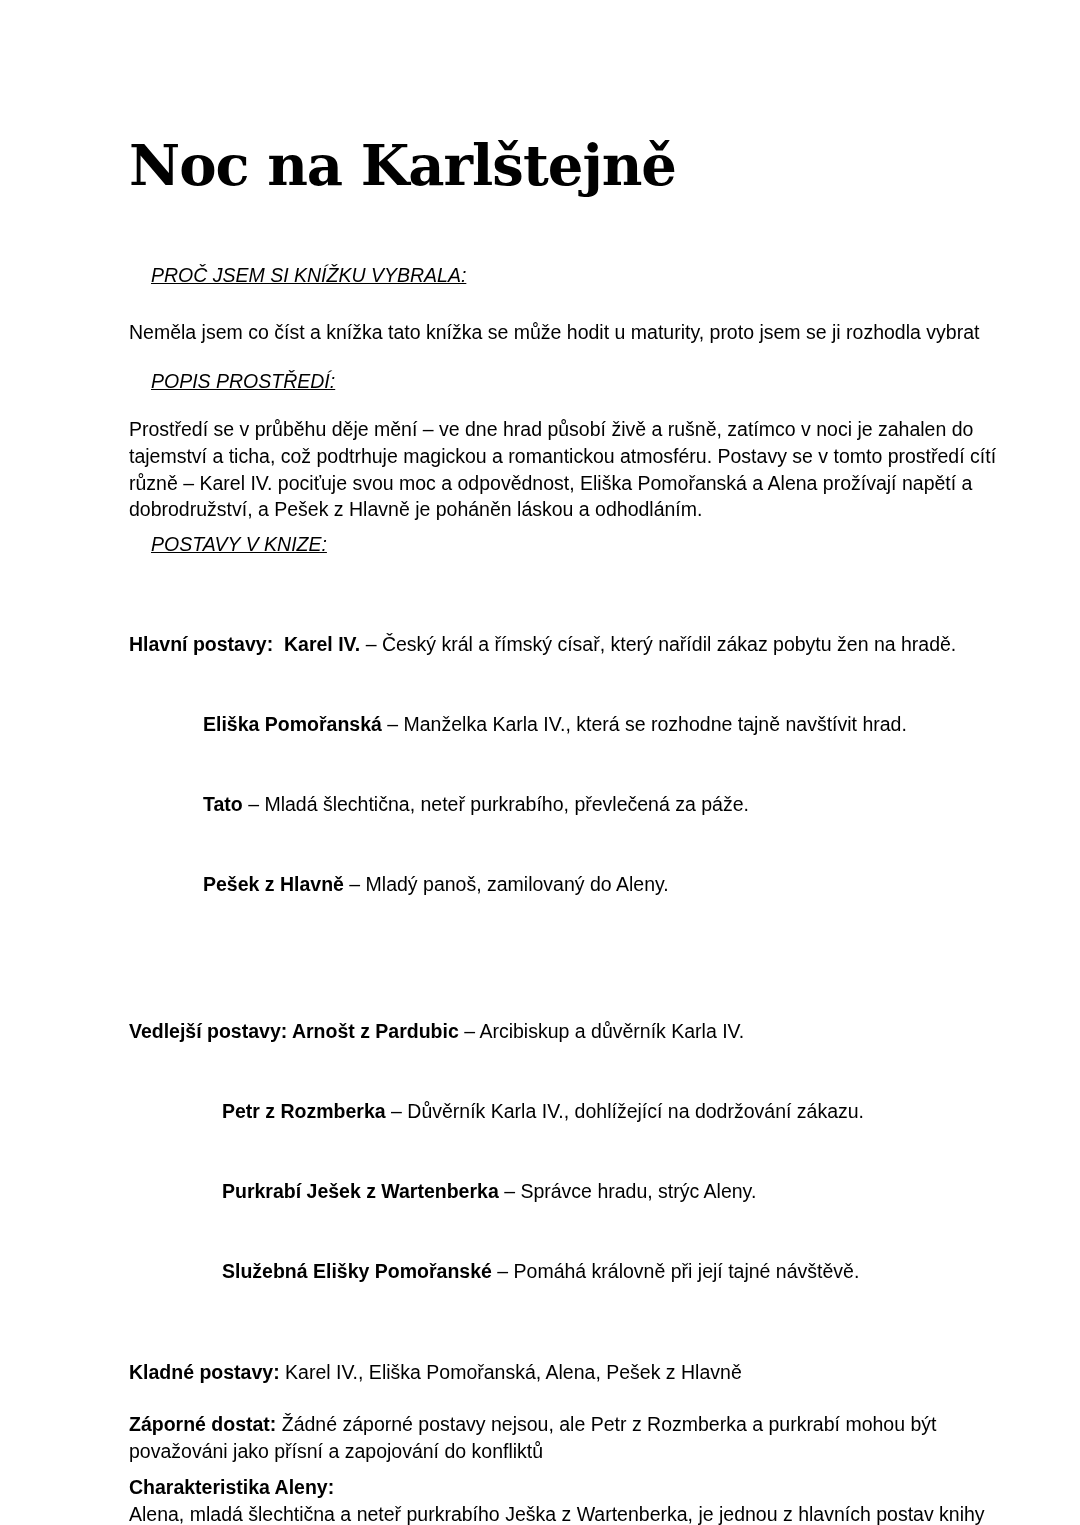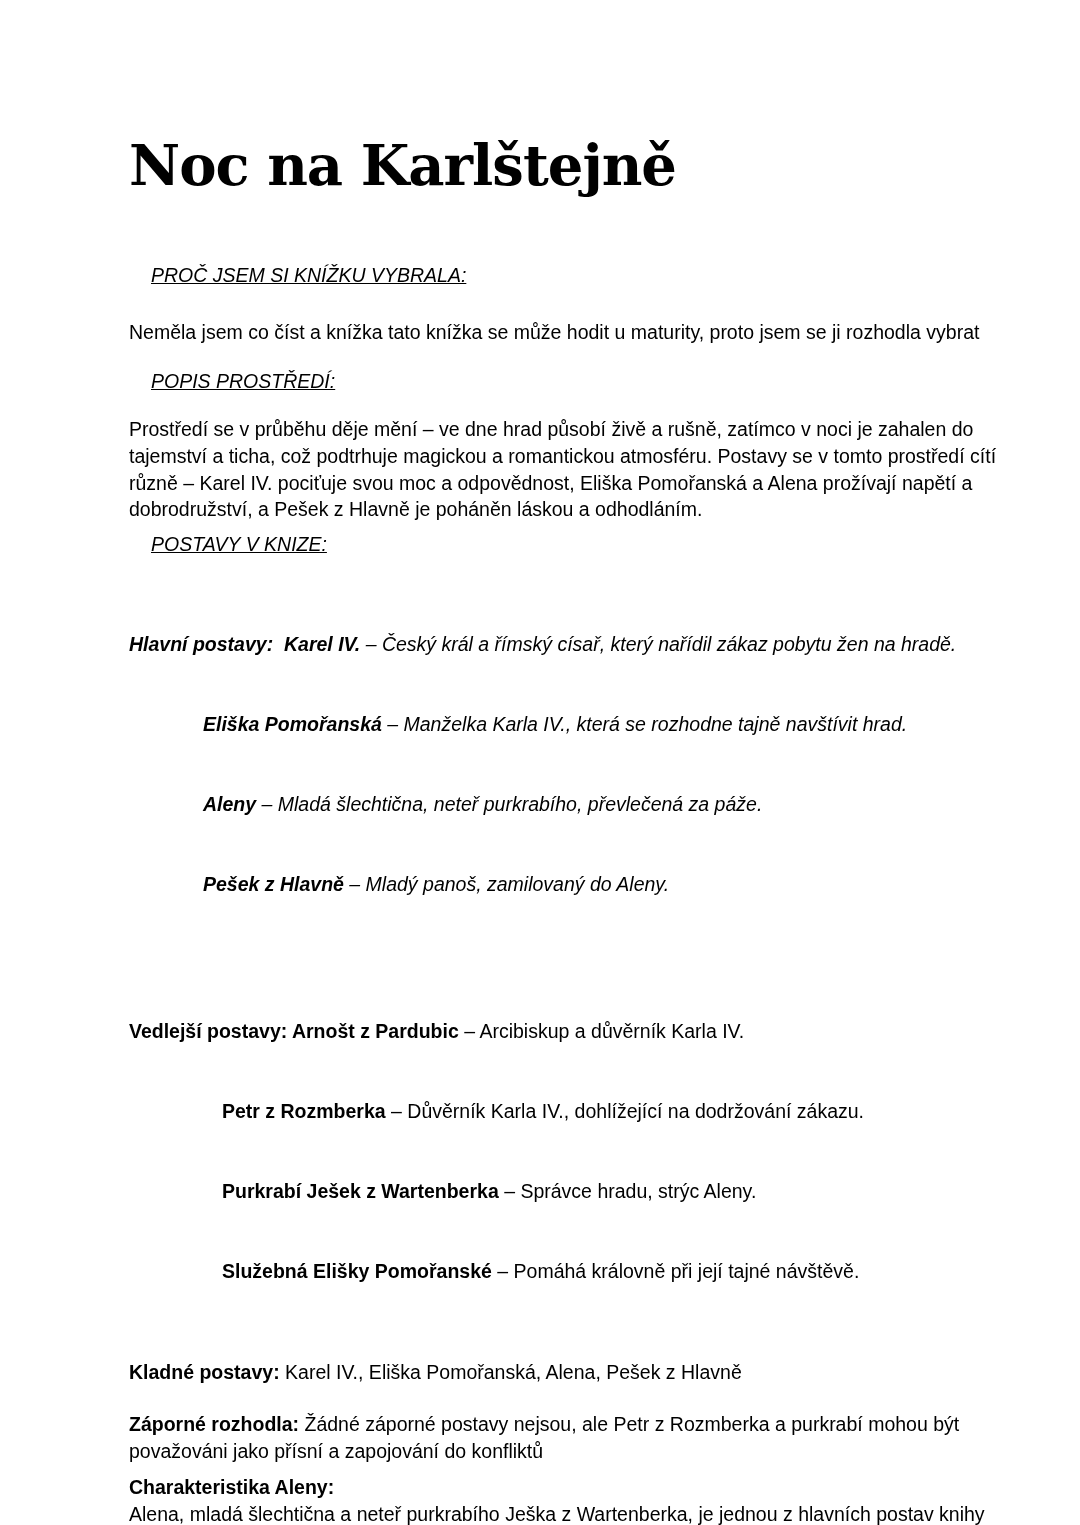--- a/index.html
+++ b/index.html
@@ -34,21 +34,21 @@
     text-decoration: underline;
     white-space: pre;
     margin-left: 22px;
   }
   .h-why      { margin-top: 65px; }
   .p-why      { margin-top: 30px; white-space: pre; }
   .h-setting  { margin-top: 23px; }
   .p-setting  { margin-top: 21px; white-space: pre-line; }
   .h-chars    { margin-top: 8px; }
   .char-block { white-space: pre; }
-  .blk-main      { margin-top: 20px; font-style: italic; }
+  .blk-main      { margin-top: 20px; }
   .blk-secondary { margin-top: 13px; }
   .blk-positive  { margin-top: 21px; white-space: pre; }
   .blk-negative  { margin-top: 25px; white-space: pre-line; }
   .blk-alena     { margin-top: 10px; }
   .p-alena       { white-space: pre-line; }
   .indent-main      { padding-left: 74px; }
   .indent-secondary { padding-left: 93px; }
   .b { font-weight: 700; }
 </style>
 </head>
@@ -65,34 +65,34 @@
   <div class="p-setting">Prostředí se v průběhu děje mění – ve dne hrad působí živě a rušně, zatímco v noci je zahalen do
 tajemství a ticha, což podtrhuje magickou a romantickou atmosféru. Postavy se v tomto prostředí cítí
 různě – Karel IV. pociťuje svou moc a odpovědnost, Eliška Pomořanská a Alena prožívají napětí a
 dobrodružství, a Pešek z Hlavně je poháněn láskou a odhodláním.</div>
 
   <div class="section-heading h-chars">POSTAVY V KNIZE:</div>
 
   <div class="char-block blk-main">
     <div><span class="b">Hlavní postavy:  </span><span class="b">Karel IV.</span><span> – Český král a římský císař, který nařídil zákaz pobytu žen na hradě.</span></div>
     <div class="indent-main"><span class="b">Eliška Pomořanská</span><span> – Manželka Karla IV., která se rozhodne tajně navštívit hrad.</span></div>
-    <div class="indent-main"><span class="b">Aleny</span><span> – Mladá šlechtična, neteř purkrabího, převlečená za páže.</span></div>
+    <div class="indent-main"><span class="b">Tato</span><span> – Mladá šlechtična, neteř purkrabího, převlečená za páže.</span></div>
     <div class="indent-main"><span class="b">Pešek z Hlavně</span><span> – Mladý panoš, zamilovaný do Aleny.</span></div>
   </div>
 
   <div class="char-block blk-secondary">
     <div><span class="b">Vedlejší postavy: </span><span class="b">Arnošt z Pardubic</span><span> – Arcibiskup a důvěrník Karla IV.</span></div>
     <div class="indent-secondary"><span class="b">Petr z Rozmberka</span><span> – Důvěrník Karla IV., dohlížející na dodržování zákazu.</span></div>
     <div class="indent-secondary"><span class="b">Purkrabí Ješek z Wartenberka</span><span> – Správce hradu, strýc Aleny.</span></div>
     <div class="indent-secondary"><span class="b">Služebná Elišky Pomořanské</span><span> – Pomáhá královně při její tajné návštěvě.</span></div>
   </div>
 
   <div class="blk-positive"><span class="b">Kladné postavy:</span><span> Karel IV., Eliška Pomořanská, Alena, Pešek z Hlavně</span></div>
 
-  <div class="blk-negative"><span class="b">Záporné rozhodla:</span><span> Žádné záporné postavy nejsou, ale Petr z Rozmberka a purkrabí mohou být
+  <div class="blk-negative"><span class="b">Záporné dostat:</span><span> Žádné záporné postavy nejsou, ale Petr z Rozmberka a purkrabí mohou být
 považováni jako přísní a zapojování do konfliktů</span></div>
 
   <div class="blk-alena">
     <div class="b">Charakteristika Aleny:</div>
     <div class="p-alena">Alena, mladá šlechtična a neteř purkrabího Ješka z Wartenberka, je jednou z hlavních postav knihy
 "Noc na Karlštejně" od Jaroslava Vrchlického. Aleny jemné rysy obličeje jsou zvýrazněny dlouhými,
 pravděpodobně vlnitými vlasy, které jsou často upraveny podle dobové módy. Oči má zářivé, což
 vystihuje její odvážnou povahu. V běžném životě nosí elegantní a bohatě zdobené šaty, vyrobené z
 jemných látek a ozdobené výšivkami a šperky. Pro svůj odvážný plán dostat se na Karlštejn, se
 převléká za páže, což znamená, že si obléká jednoduchý mužský oděv, který jí umožňuje pohybovat

